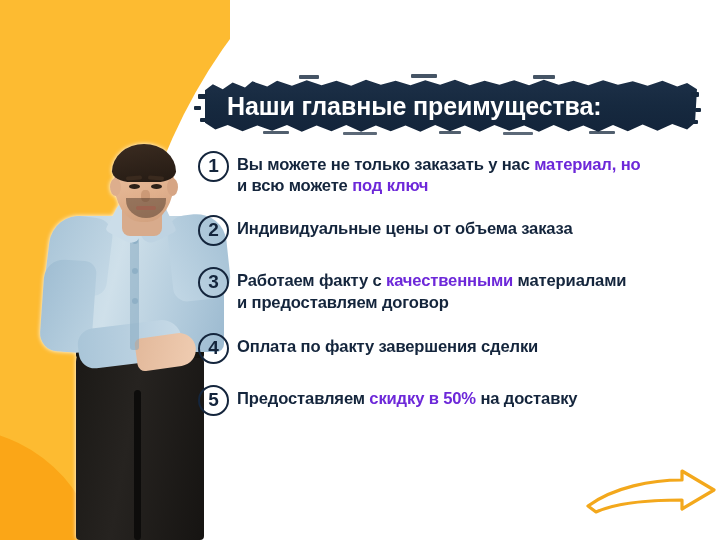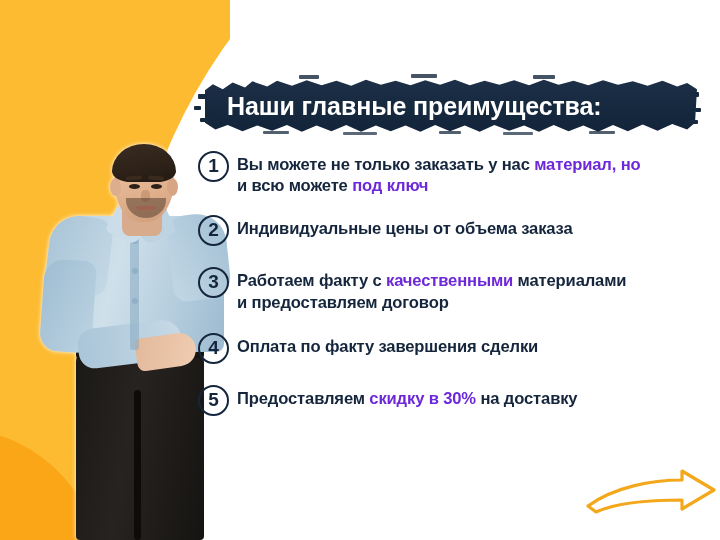--- a/index.html
+++ b/index.html
@@ -419,21 +419,21 @@
     <div class="benefit b4">
       <div class="num-circle">4</div>
       <div class="benefit-text">
         <span>Оплата по факту завершения сделки</span>
       </div>
     </div>
 
     <div class="benefit b5">
       <div class="num-circle">5</div>
       <div class="benefit-text">
-        <span>Предоставляем </span><span class="hl">скидку в 30%</span><span> на доставку</span><br>
+        <span>Предоставляем </span><span class="hl">скидку в 50%</span><span> на доставку</span><br>
       </div>
     </div>
 
   </div>
 
   <div class="arrow-wrap">
     <svg width="134" height="56" viewBox="0 0 134 56" fill="none">
       <path d="M2 38 C 28 19, 66 12, 96 12 L 96 3 L 128 22 L 96 41 L 96 32 C 70 32, 34 33, 10 44 Z" stroke="#F3A81C" stroke-width="3.2" stroke-linejoin="round" stroke-linecap="round" fill="none"></path>
     </svg>
   </div>

